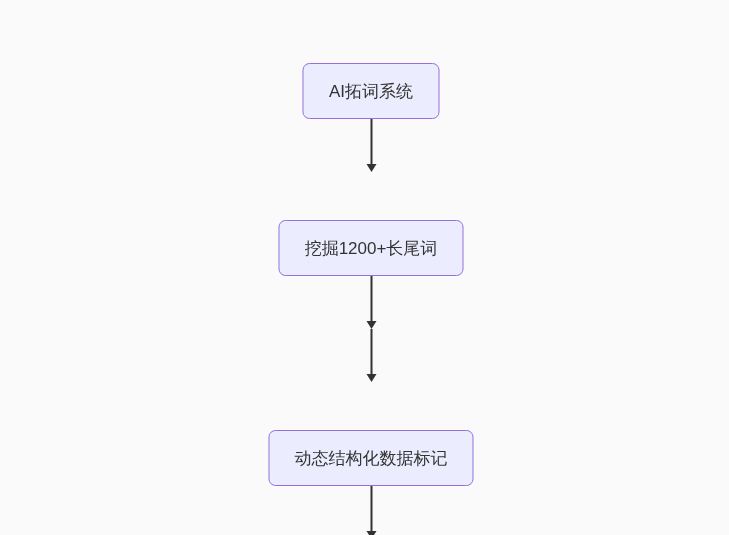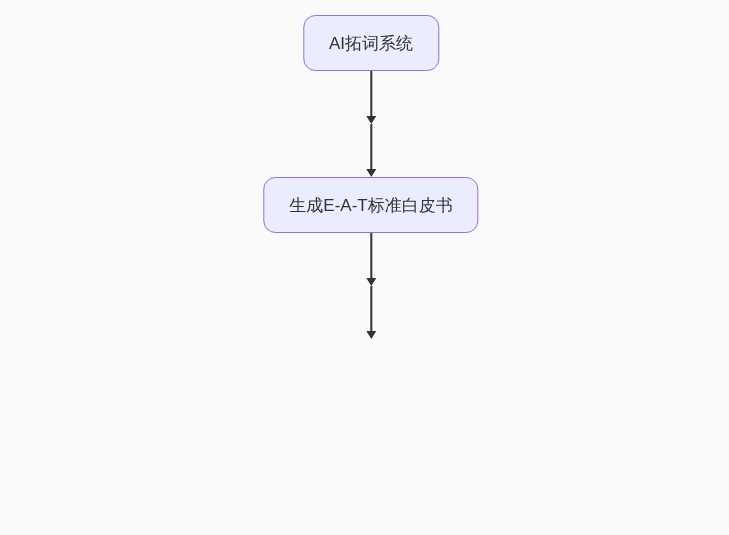--- a/index.html
+++ b/index.html
@@ -19,31 +19,32 @@
     left: 371px;
     top: 15px;
     transform: translateX(-50%);
     display: flex;
     flex-direction: column;
     align-items: center;
   }
   .flow-node {
     background: var(--node_fill, #ececff);
     border: 1px solid var(--node_border, #9370db);
-    border-radius: 12px;
+    border-radius: 7px;
     box-sizing: border-box;
     height: 56px;
     padding: 0 25px;
     display: flex;
     align-items: center;
     justify-content: center;
     white-space: nowrap;
     color: var(--text, #333333);
     font-size: 17px;
     line-height: 1;
+    margin-top: 48px;
   }
   .edge {
     height: 53px;
     display: flex;
     flex-direction: column;
     align-items: center;
   }
   .edge-line {
     width: 2px;
     flex: 1;
@@ -64,35 +65,38 @@
 
   <div class="flow-node">
     <span>AI拓词系统</span>
   </div>
 
   <div class="edge">
     <div class="edge-line"></div>
     <div class="edge-head"></div>
   </div>
 
-
-  <div class="edge">
-    <div class="edge-line"></div>
-    <div class="edge-head"></div>
-  </div>
-
   <div class="flow-node">
-    <span>生成E-A-T标准白皮书</span>
+    <span>挖掘1200+长尾词</span>
   </div>
 
   <div class="edge">
     <div class="edge-line"></div>
     <div class="edge-head"></div>
   </div>
 
 
   <div class="edge">
     <div class="edge-line"></div>
     <div class="edge-head"></div>
   </div>
 
+  <div class="flow-node">
+    <span>动态结构化数据标记</span>
+  </div>
+
+  <div class="edge">
+    <div class="edge-line"></div>
+    <div class="edge-head"></div>
+  </div>
+
 
 </div>
 
 </body></html>

